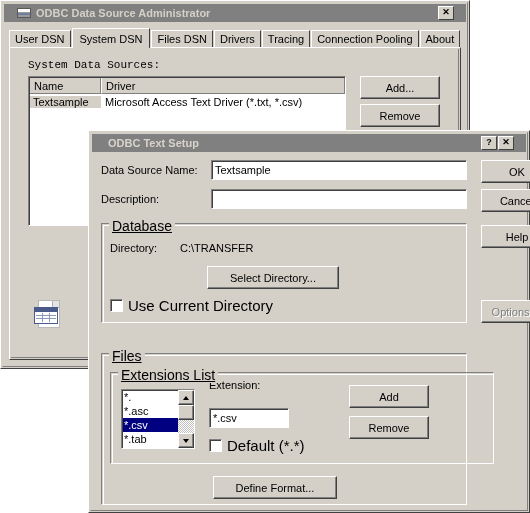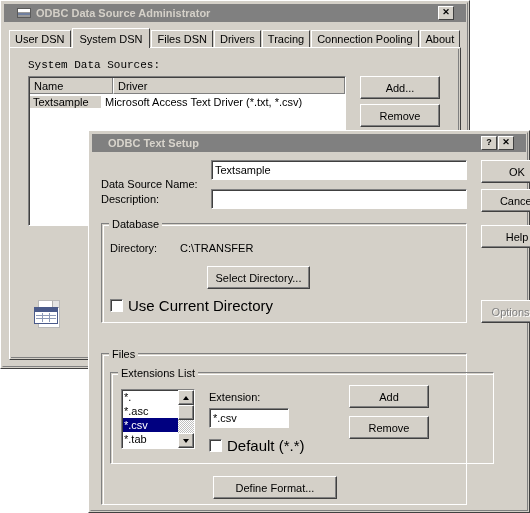--- a/index.html
+++ b/index.html
@@ -168,23 +168,24 @@
     border-top-color: #ffffff;
     border-right-color: transparent;
     border-bottom-color: transparent;
     pointer-events: none;
   }
   .group-label {
     position: absolute;
     top: -6px; left: 7px;
     background: #d4d0c8;
     padding: 0 3px;
-    font-size: 11px;
+    font-size: 14px;
     z-index: 2;
     white-space: nowrap;
+    text-decoration: underline;
   }
 
   
   .cbrow { position: absolute; display: flex; align-items: center; }
   .cbox {
     width: 13px; height: 13px;
     background: #ffffff;
     border-top: 1px solid #808080;
     border-left: 1px solid #808080;
     border-right: 1px solid #ffffff;
@@ -436,21 +437,21 @@
     <div class="tab">Connection Pooling</div>
     <div class="tab">About</div>
   </div>
 
   <div id="main-tabpage">
 
     <div class="lbl" style="left:18px; top:11px;font-family:Liberation Mono, monospace;">System Data Sources:</div>
 
     <div id="dsn-list">
       <div class="lv-header">
-        <div class="lv-col" style="width:84px;">Name</div>
+        <div class="lv-col" style="width:72px;">Name</div>
         <div class="lv-col" style="flex:1;">Driver</div>
       </div>
       <div class="lv-row">
         <div class="lv-cell sel" style="width:72px;">Textsample</div>
         <div class="lv-cell" style="flex:1;">Microsoft Access Text Driver (*.txt, *.csv)</div>
       </div>
     </div>
 
     <div class="btn" style="position:absolute; left:350px; top:28px; width:80px; height:23px;">Add...</div>
     <div class="btn" style="position:absolute; left:350px; top:56px; width:80px; height:23px;">Remove</div>
@@ -476,38 +477,38 @@
   <div class="win-inner"></div>
 
   <div class="titlebar inactive">
     <span class="title-text dim" style="margin-left:4px;">ODBC Text Setup</span>
     <span class="tb-btn">?</span>
     <span class="tb-btn">✕</span>
   </div>
 
   <div id="ts-body">
 
-    <div class="lbl" style="left:8px; top:23px;">Data Source Name:</div>
+    <div class="lbl" style="left:8px; top:9px;">Data Source Name:</div>
     <div class="field" style="position:absolute; left:118px; top:5px; width:256px; height:20px;">Textsample</div>
 
     <div class="lbl" style="left:8px; top:38px;">Description:</div>
     <div class="field" style="position:absolute; left:118px; top:34px; width:256px; height:20px;"></div>
 
     <div class="btn" style="position:absolute; left:388px; top:5px; width:72px; height:23px;">OK</div>
     <div class="btn" style="position:absolute; left:388px; top:34px; width:72px; height:23px;">Cancel</div>
     <div class="btn" style="position:absolute; left:388px; top:70px; width:72px; height:23px;">Help</div>
     <div class="btn disabled" style="position:absolute; left:388px; top:145px; width:72px; height:23px;">Options&gt;&gt;</div>
 
     <div class="group" style="left:8px; top:68px; width:366px; height:100px;">
       <span class="group-label">Database</span>
 
       <div class="lbl" style="left:8px; top:18px;">Directory:</div>
       <div class="lbl" style="left:78px; top:18px;">C:\TRANSFER</div>
 
-      <div class="btn" style="position:absolute; left:105px; top:42px; width:103px; height:23px;">Select Directory...</div>
+      <div class="btn" style="position:absolute; left:105px; top:42px; width:132px; height:23px;">Select Directory...</div>
 
       <div class="cbrow" style="left:8px; top:73px;">
         <span class="cbox"></span>
         <span class="cblabel">Use Current Directory</span>
       </div>
     </div>
 
     <div class="group" style="left:8px; top:198px; width:366px; height:152px;">
       <span class="group-label">Files</span>
 
@@ -526,21 +527,21 @@
                 <span class="arrow-up"></span>
               </div>
             <div class="sb-thumb"></div>
             <div class="sb-track"></div>
             <div class="sb-btn">
                 <span class="arrow-down"></span>
               </div>
           </div>
         </div>
 
-        <div class="lbl" style="left:98px; top:18px;">Extension:</div>
+        <div class="lbl" style="left:98px; top:6px;">Extension:</div>
         <div class="field" style="position:absolute; left:98px; top:35px; width:80px; height:20px;">*.csv</div>
 
         <div class="cbrow" style="left:98px; top:64px;">
           <span class="cbox"></span>
           <span class="cblabel">Default (*.*)</span>
         </div>
 
         <div class="btn" style="position:absolute; left:238px; top:12px; width:80px; height:23px;">Add</div>
         <div class="btn" style="position:absolute; left:238px; top:43px; width:80px; height:23px;">Remove</div>
       </div>

